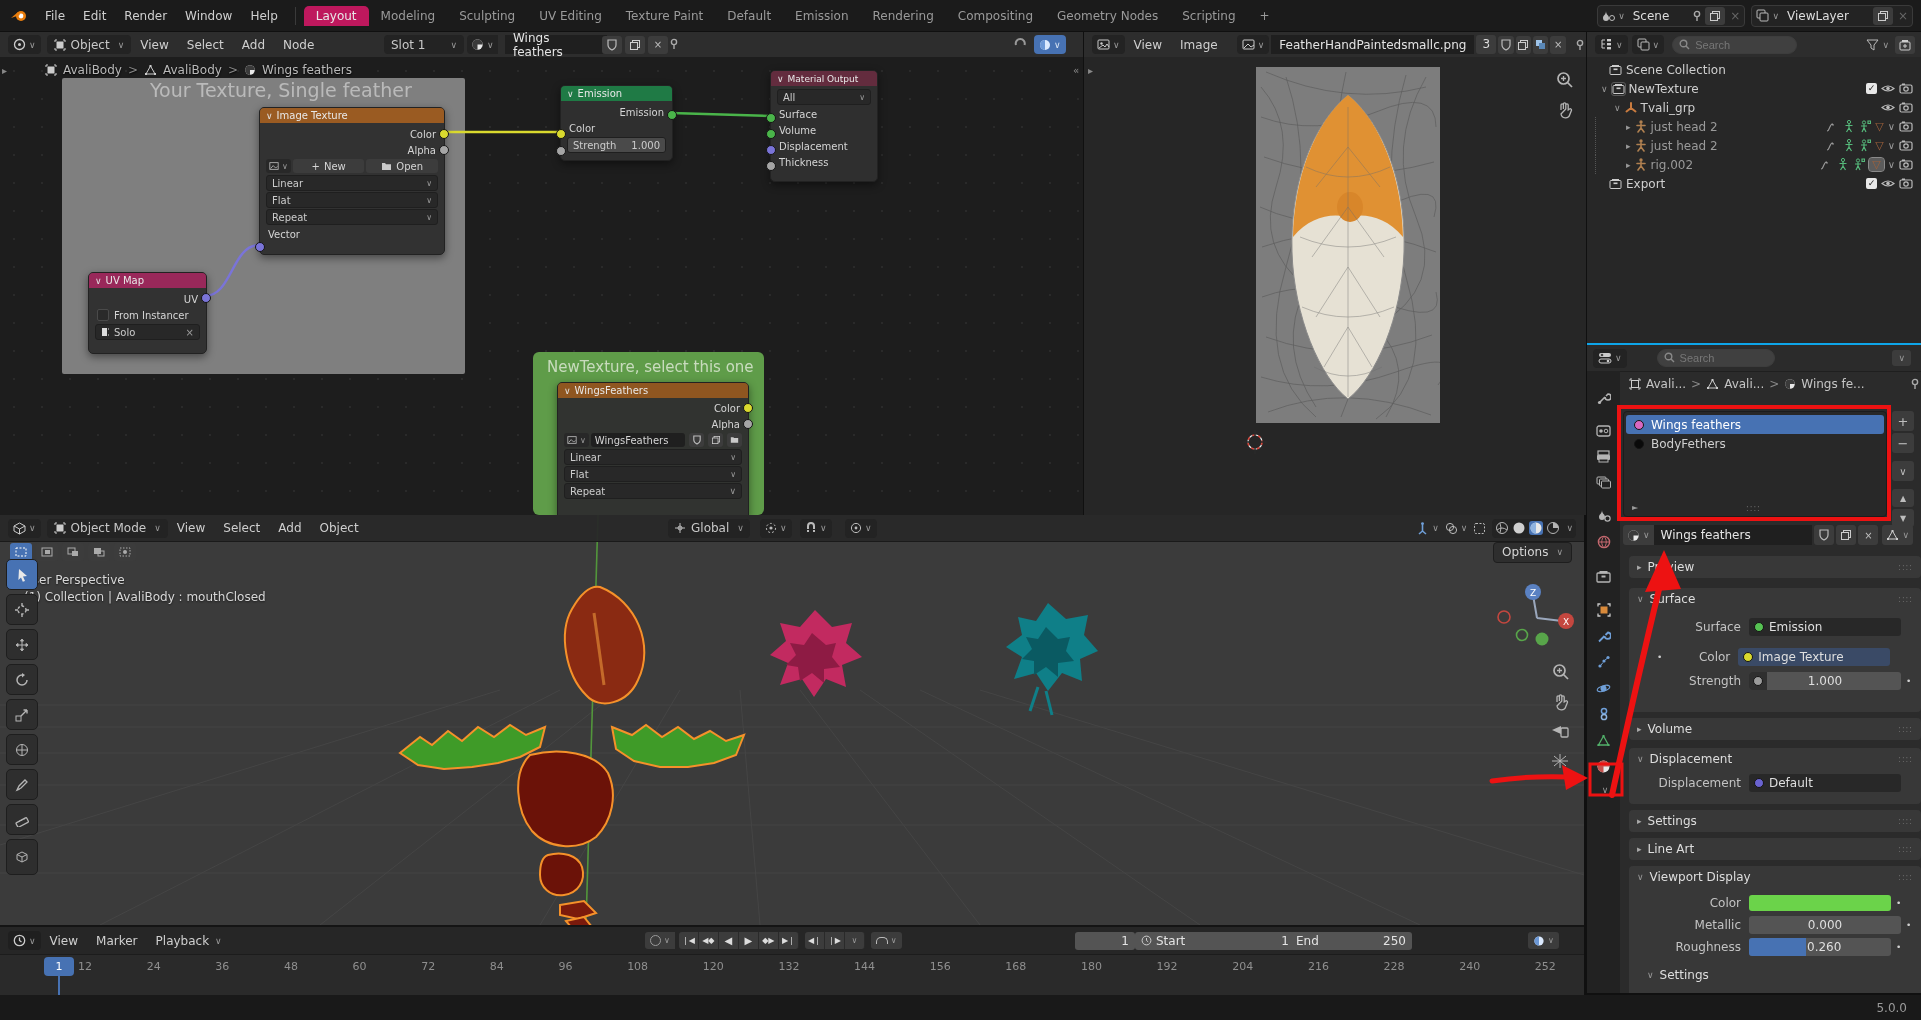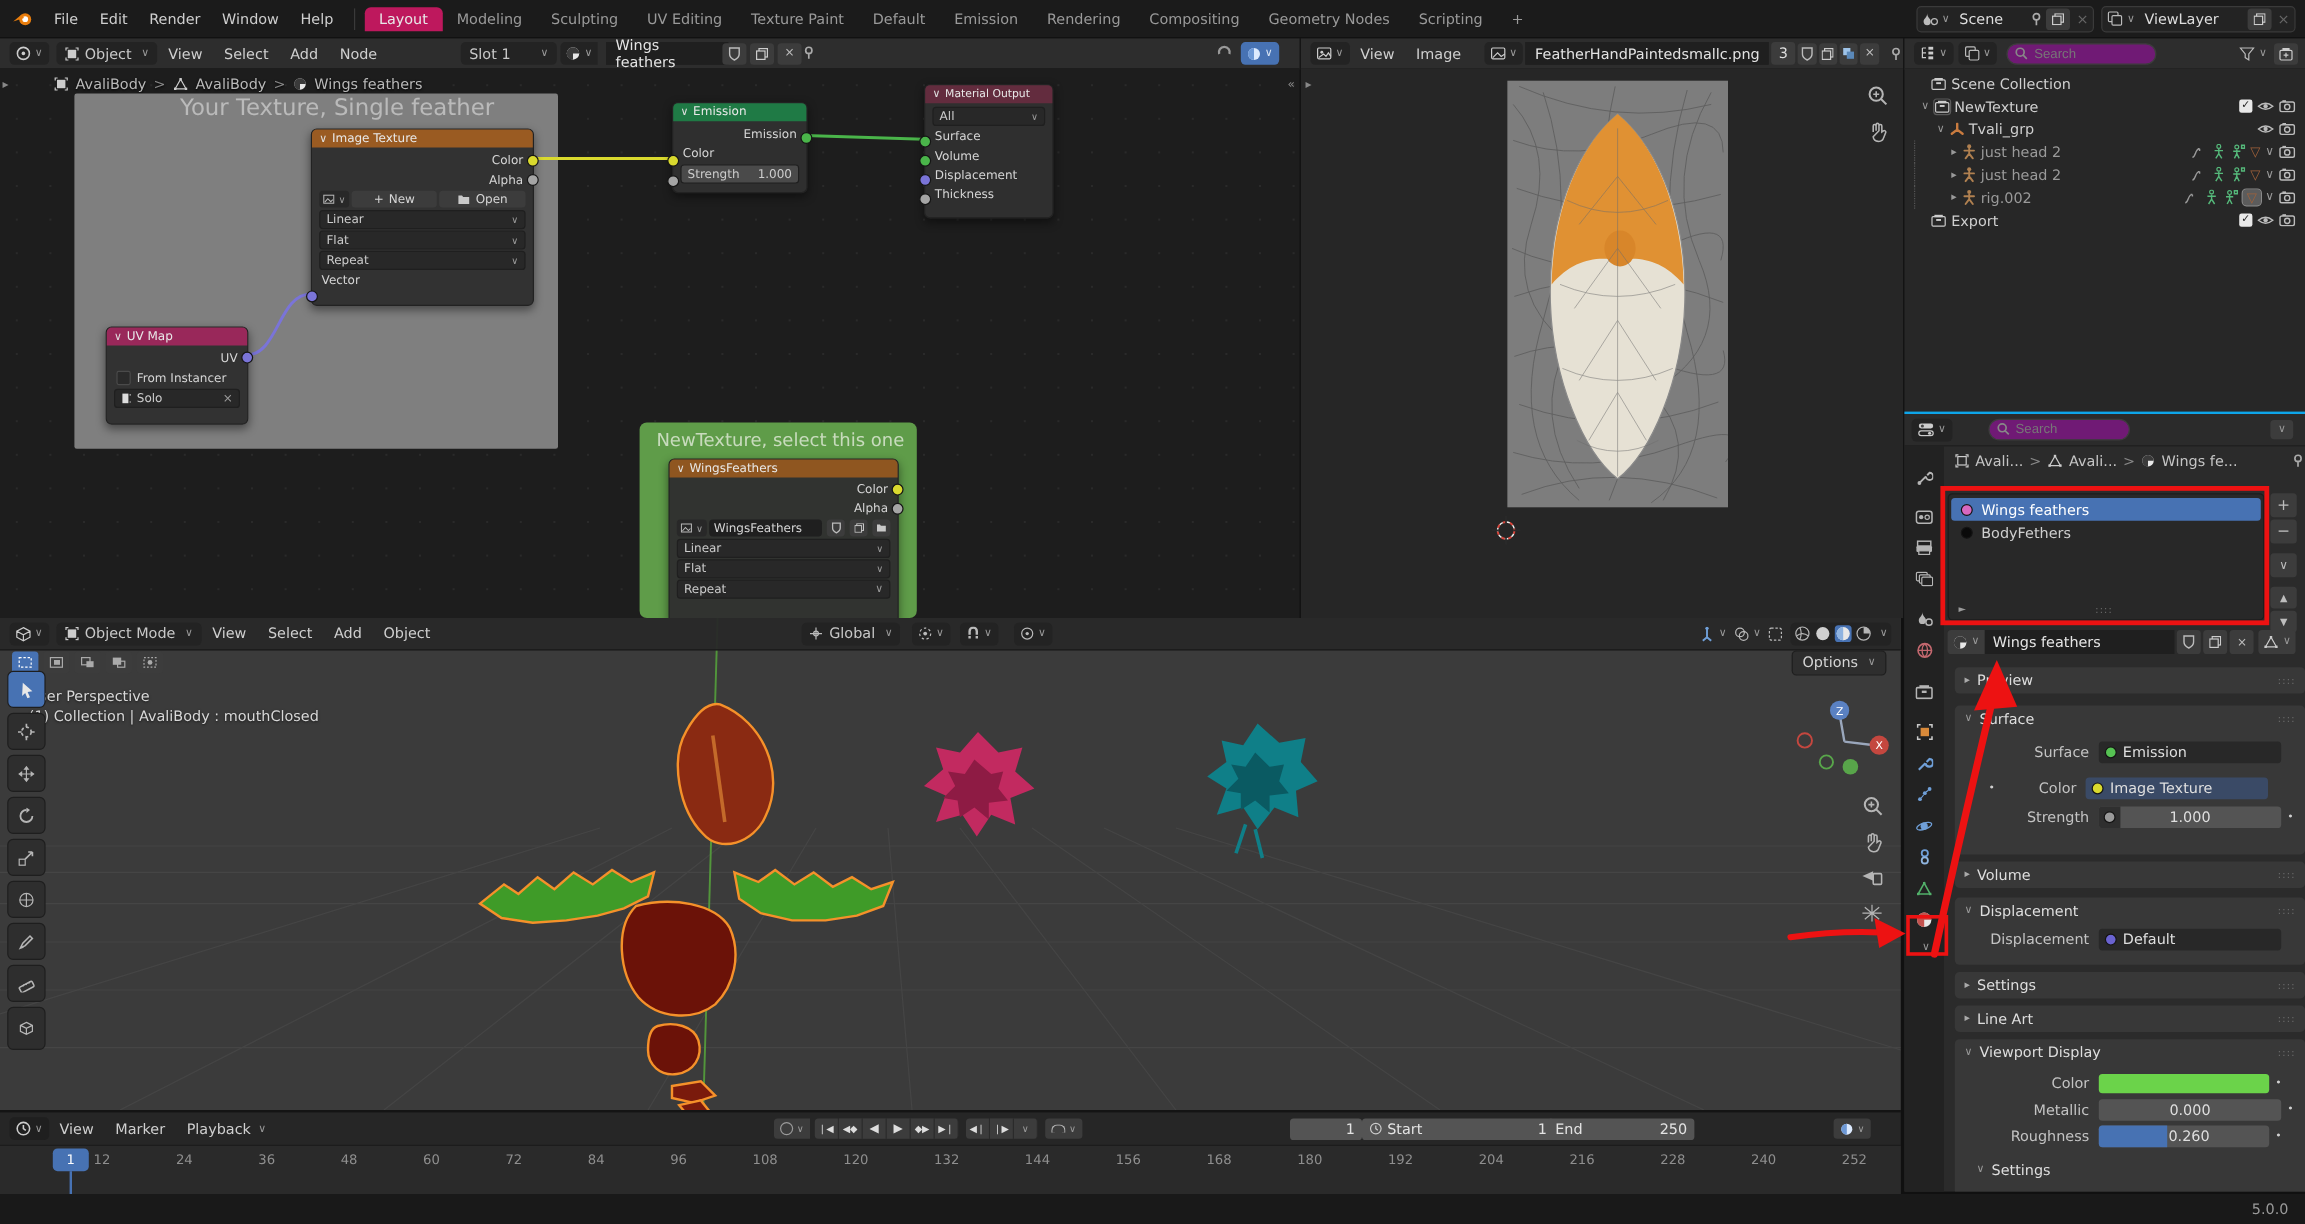--- a/index.html
+++ b/index.html
@@ -7,21 +7,21 @@
   .abs{position:absolute;}
   .row{display:flex;align-items:center;}
   .grow{flex:1;}
   .cv{font-size:9px;color:#9a9a9a;margin-left:3px;}
   .menu-item{padding:0 9px;color:#cfcfcf;cursor:default;}
   .tab{padding:3px 12px;color:#9a9a9a;border-radius:5px 5px 0 0;}
   .tab.active{background:#be185d;color:#e8e8e8;}
   .hdr{background:#2d2d2d;border-bottom:1px solid #1a1a1a;}
   .field{background:#545454;border-radius:3px;color:#e3e3e3;display:flex;align-items:center;padding:0 6px;height:18px;}
   .iconbtn{width:20px;height:18px;background:#3c3c3c;border-radius:3px;display:flex;align-items:center;justify-content:center;color:#bdbdbd;font-size:10px;margin-left:2px;}
-  .search{background:#701a75;border:1px solid #3d3d3d;border-radius:10px;color:#bbb;height:18px;padding:0 8px 0 22px;font-size:11px;outline:none;width:100%;box-sizing:border-box;}
+  .search{background:#404040;border:1px solid #3d3d3d;border-radius:10px;color:#bbb;height:18px;padding:0 8px 0 22px;font-size:11px;outline:none;width:100%;box-sizing:border-box;}
   .search::placeholder{color:#777;}
   .sicon{position:absolute;left:7px;top:3px;width:11px;height:11px;}
   
   .node{position:absolute;background:rgba(48,48,48,.97);border:1px solid #222;border-radius:5px;box-shadow:0 3px 8px rgba(0,0,0,.45);font-size:10px;color:#d5d5d5;}
   .node-h{height:15px;display:flex;align-items:center;border-radius:4px 4px 0 0;padding:0 6px;gap:4px;color:#e8e8e8;}
   .node-h .cv{color:#e0e0e0;margin:0;}
   .nrow{height:16px;display:flex;align-items:center;padding:0 8px;}
   .nrow.right{justify-content:flex-end;}
   .nfield{background:#282828;border:1px solid #1f1f1f;border-radius:3px;height:14px;display:flex;align-items:center;padding:0 5px;margin:1px 6px;font-size:10px;color:#ccc;}
   .sock{position:absolute;width:8px;height:8px;border-radius:50%;border:1px solid #151515;}

